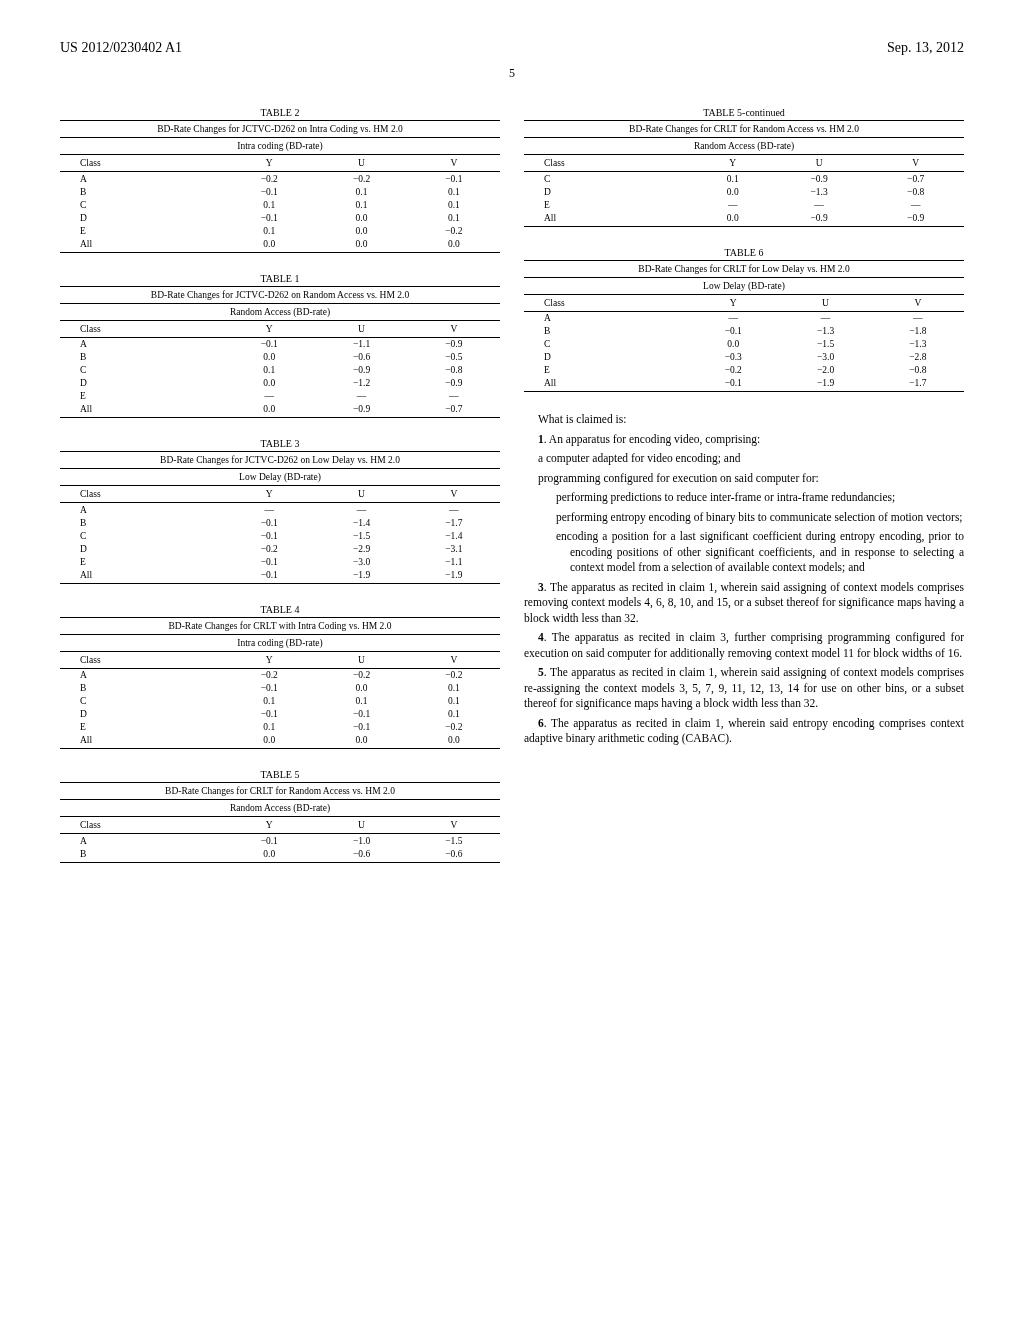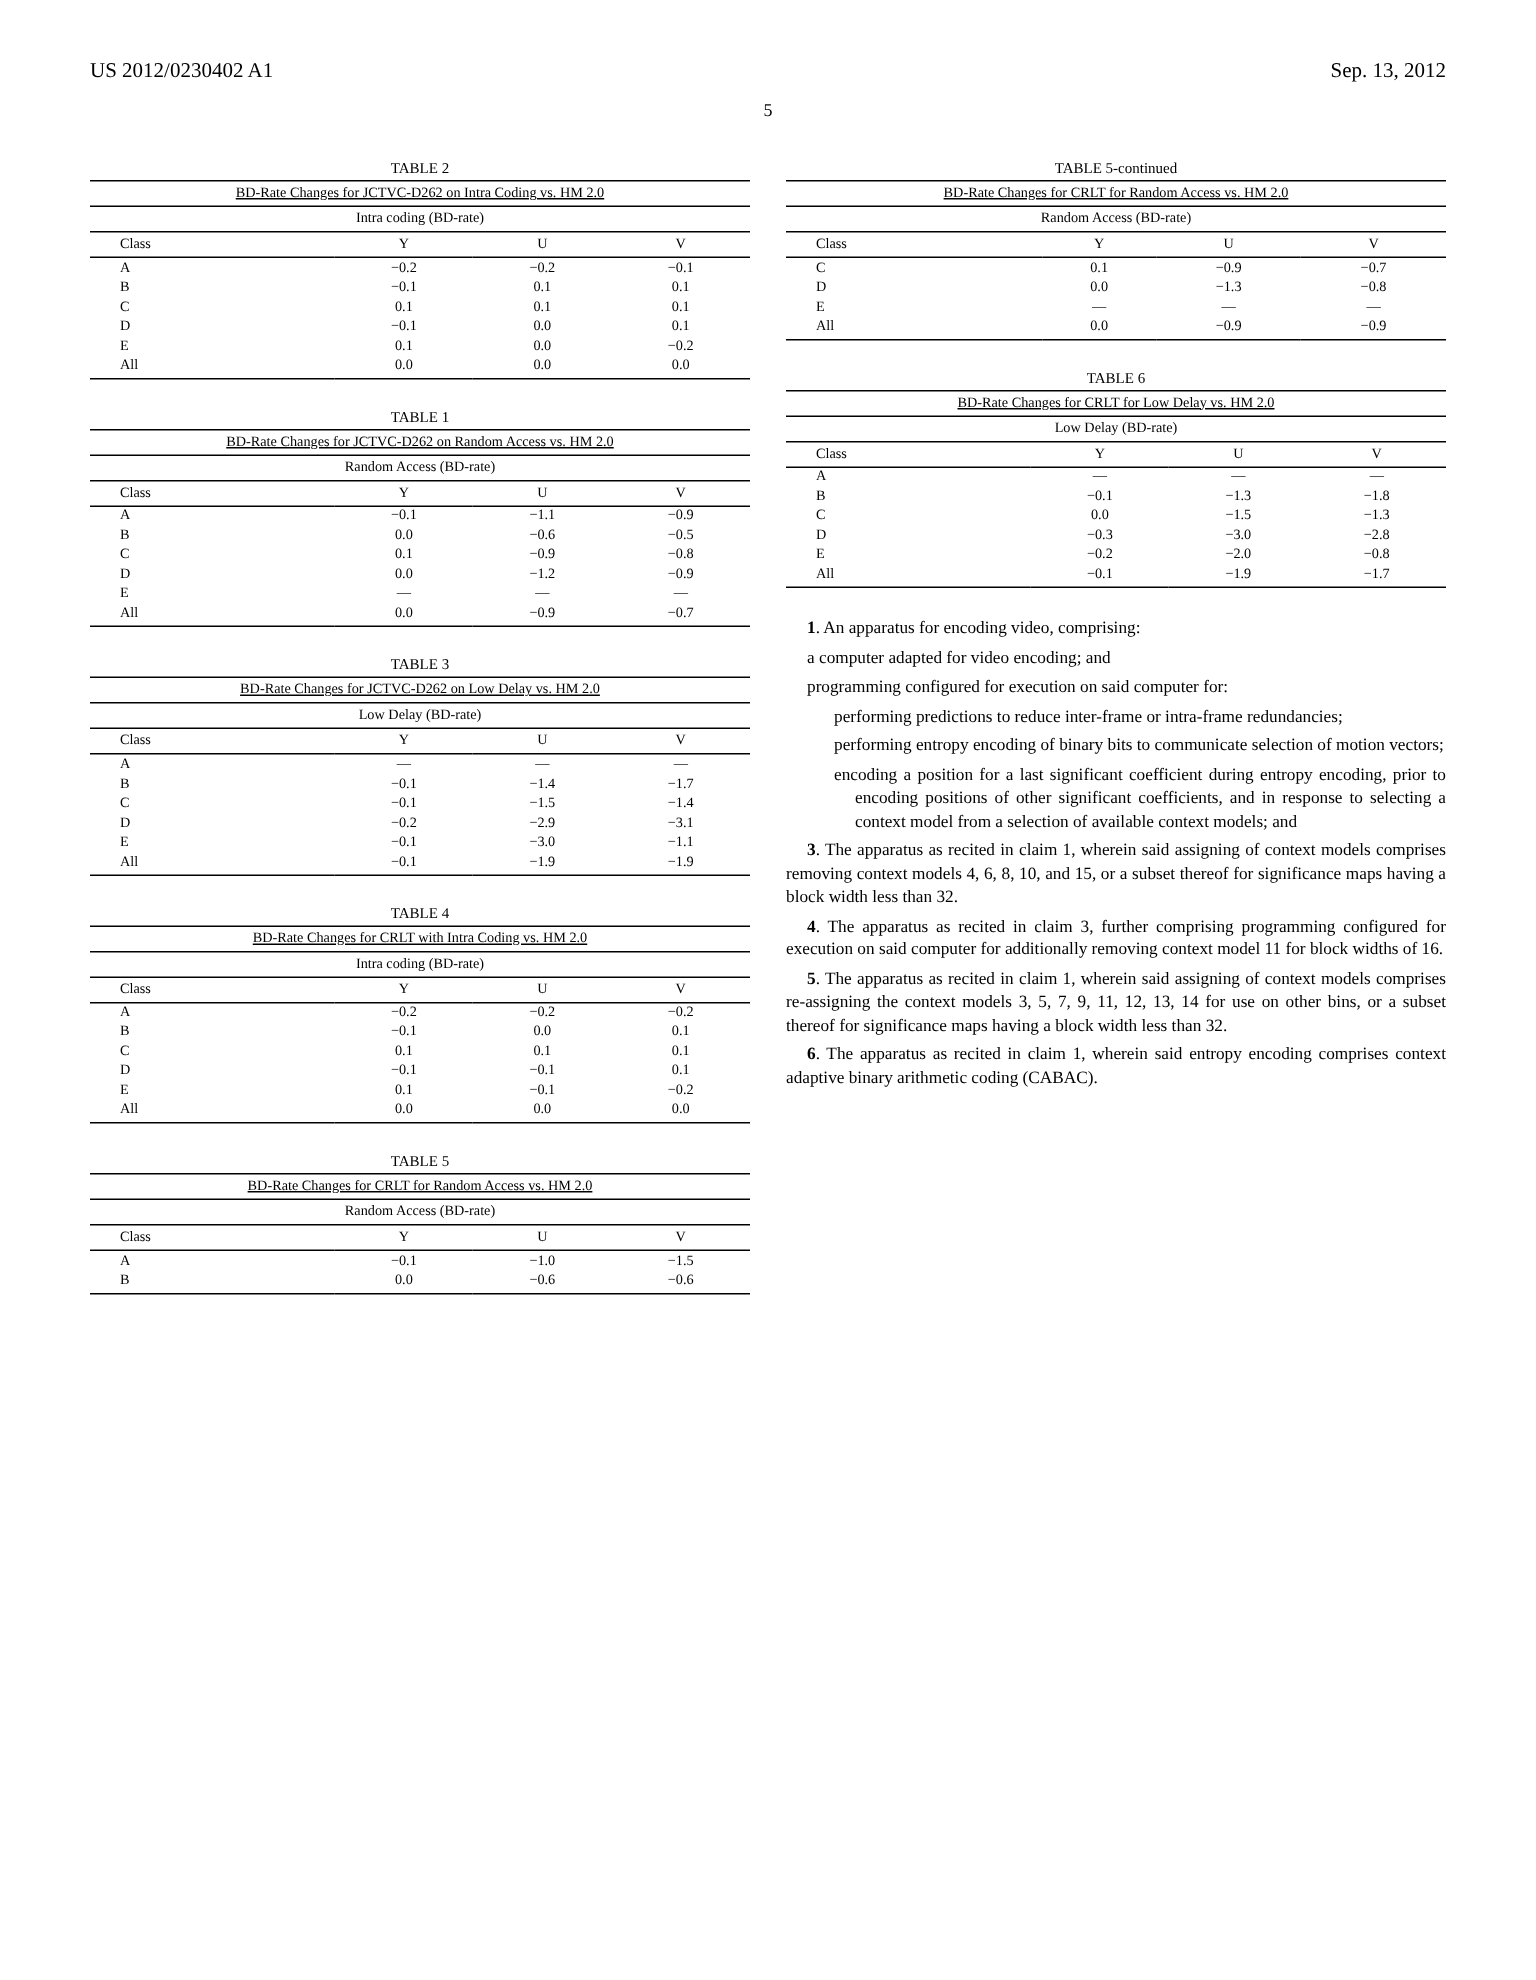--- a/index.html
+++ b/index.html
@@ -33,21 +33,20 @@
     min-width: 0;
   }
   .tbl-wrap { margin: 8px 0 20px; }
   .tbl-label { text-align: center; font-size: 10px; margin-bottom: 2px; }
   .tbl-title {
     text-align: center;
     font-size: 9.5px;
     border-top: 1px solid #000;
     border-bottom: 1px solid #000;
     padding: 3px 0;
-    text-decoration: underline;
   }
   .tbl-subhead {
     text-align: center;
     font-size: 9.5px;
     border-bottom: 1px solid #000;
     padding: 3px 0;
   }
   table {
     width: 100%;
     border-collapse: collapse;
@@ -415,20 +414,21 @@
             <tr class="last-row">
               <td>All</td>
               <td>−0.1</td>
               <td>−1.9</td>
               <td>−1.7</td>
             </tr>
           </tbody>
         </table>
       </div>
       <div class="claims">
+        <p class="indent1">What is claimed is:</p>
         <p class="indent1"><span class="bold">1</span>. An apparatus for encoding video, comprising:</p>
         <p class="hang1">a computer adapted for video encoding; and</p>
         <p class="hang1">programming configured for execution on said computer for:</p>
         <p class="sub-indent">performing predictions to reduce inter-frame or intra-frame redundancies;</p>
         <p class="sub-indent">performing entropy encoding of binary bits to communicate selection of motion vectors;</p>
         <p class="sub-indent">encoding a position for a last significant coefficient during entropy encoding, prior to encoding positions of other significant coefficients, and in response to selecting a context model from a selection of available context models; and</p>
         <p class="indent1"><span class="bold">3</span>. The apparatus as recited in claim 1, wherein said assigning of context models comprises removing context models 4, 6, 8, 10, and 15, or a subset thereof for significance maps having a block width less than 32.</p>
         <p class="indent1"><span class="bold">4</span>. The apparatus as recited in claim 3, further comprising programming configured for execution on said computer for additionally removing context model 11 for block widths of 16.</p>
         <p class="indent1"><span class="bold">5</span>. The apparatus as recited in claim 1, wherein said assigning of context models comprises re-assigning the context models 3, 5, 7, 9, 11, 12, 13, 14 for use on other bins, or a subset thereof for significance maps having a block width less than 32.</p>
         <p class="indent1"><span class="bold">6</span>. The apparatus as recited in claim 1, wherein said entropy encoding comprises context adaptive binary arithmetic coding (CABAC).</p>

